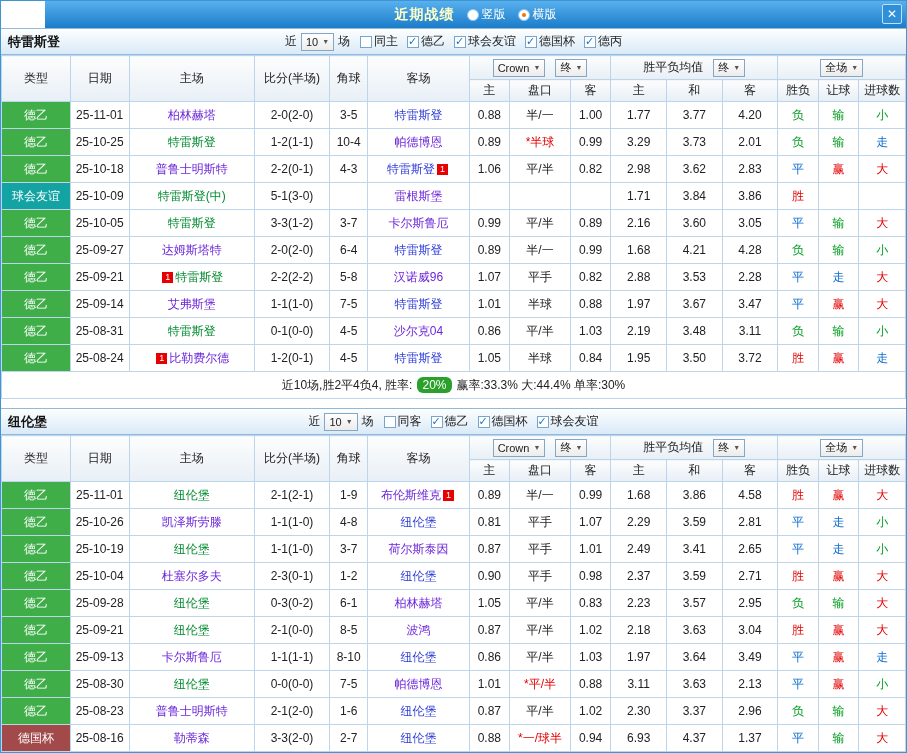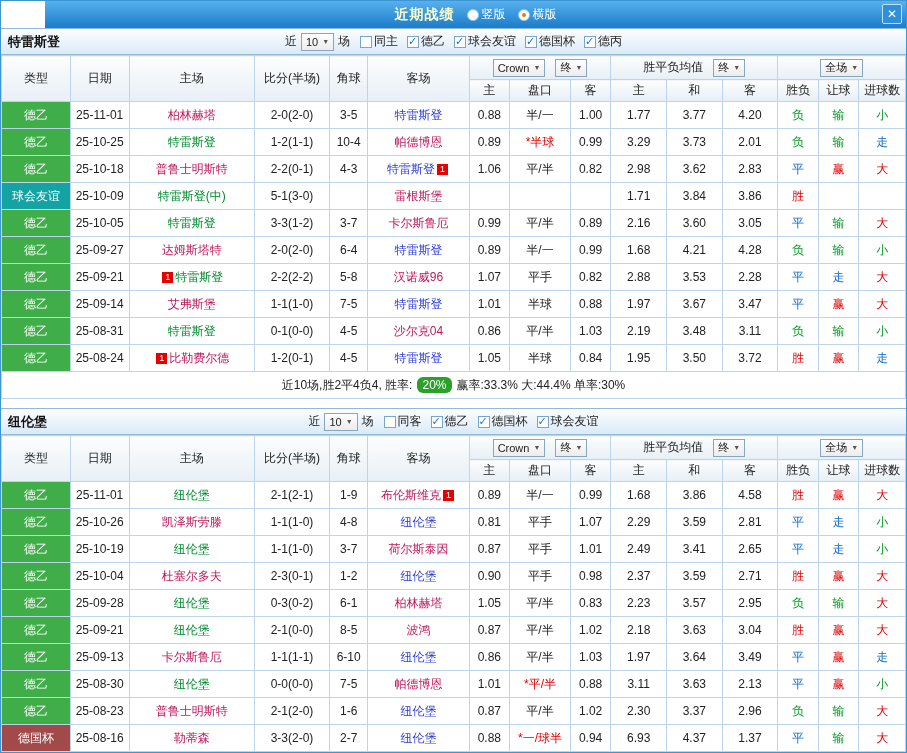--- a/index.html
+++ b/index.html
@@ -29,21 +29,21 @@
   thead th{background:linear-gradient(#fdfdfd,#e7eff6);font-weight:normal;color:#222;height:22px;}
   thead tr.group-row th{height:24px;}
   .th-flex{display:flex;align-items:center;justify-content:center;gap:10px;}
   tbody td{height:27px;color:#222;}
   .type-td{color:#fff;}
   .bg-green{background:#3fae49;}
   .bg-teal{background:#14a3a3;}
   .bg-maroon{background:#a24a4a;}
   .c-home{color:#008a2e;}
   .c-away{color:#2b3bd6;}
-  .c-dark{color:#be185d;}
+  .c-dark{color:#6d28d9;}
   .c-red{color:#e40000;}
   .c-blue{color:#0b6bd0;}
   .c-green{color:#009c1e;}
   .team{cursor:pointer;}
   .badge{display:inline-block;min-width:11px;height:11px;line-height:11px;background:#e60000;color:#fff;font-size:9px;margin:0 2px;text-align:center;vertical-align:1px;}
   .summary{height:27px;border:1px solid #bdd5eb;border-top:none;display:flex;align-items:center;justify-content:center;gap:5px;font-size:12px;color:#222;}
   .rate-badge{background:#2ba12b;color:#fff;padding:1px 5px;font-size:12px;border-radius:6px;}
   .gap{height:9px;background:#fff;}
 </style>
 </head>
@@ -578,21 +578,21 @@
             <td class="c-red">胜</td>
             <td class="c-red">赢</td>
             <td class="c-red">大</td>
           </tr>
 
           <tr>
             <td class="type-td bg-green">德乙</td>
             <td>25-09-13</td>
             <td><span class="team c-dark">卡尔斯鲁厄</span></td>
             <td>1-1(1-1)</td>
-            <td>6-10</td>
+            <td>8-10</td>
             <td><span class="team c-away">纽伦堡</span></td>
             <td>0.86</td>
             <td>平/半</td>
             <td>1.03</td>
             <td>1.97</td>
             <td>3.64</td>
             <td>3.49</td>
             <td class="c-blue">平</td>
             <td class="c-red">赢</td>
             <td class="c-blue">走</td>

